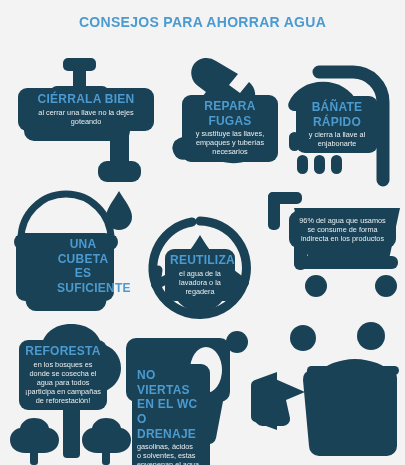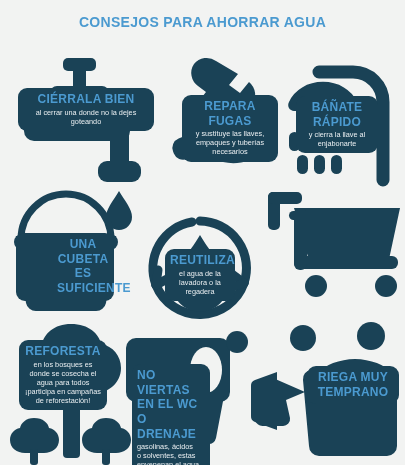--- a/index.html
+++ b/index.html
@@ -90,21 +90,21 @@
         <rect x="28" y="30" width="59" height="18" rx="7"></rect>
         <rect x="2" y="44" width="106" height="41" rx="10"></rect>
         <rect x="88" y="75" width="19" height="44"></rect>
         <rect x="76" y="105" width="43" height="21" rx="9"></rect>
         <path d="M98 132 C92 142 85 150 85 158 a13 13 0 0 0 26 0 c0-8-7-16-13-26 z" transform="translate(-1,3)"></path>
       </g>
     </svg>
   </div>
   <div class="tip" id="tip-cierrala">
     <span class="head">CIÉRRALA BIEN</span>
-    <span class="body">al cerrar una donde no la dejes
+    <span class="body">al cerrar una llave no la dejes
 goteando</span>
   </div>
 
   <div class="icon" style="left:168px; top:58px;">
     <svg width="120" height="118" viewBox="0 0 120 118">
       <g fill="#1a4256">
 
         <path d="M48 3 a16 16 0 0 0 -22 3 a16 16 0 0 0 4 22 l8 6 l-11 14 l15 11 l11-14 l7 5 a16 16 0 0 0 21-26 l-9 11 l-11-8 l9-11 z"></path>
 
         <path d="M30 48 c-4 -6 4 -12 11 -9 l30 12 c9 3 18 6 23 12 c7 9 6 25 -2 33 c-8 8 -24 11 -37 8 l-26 -7 c-9 -3 -13 -11 -11 -19 z"></path>
@@ -197,20 +197,23 @@
         <rect x="44" y="70" width="104" height="13" rx="6"></rect>
 
         <rect x="44" y="22" width="13" height="62" rx="6"></rect>
 
         <circle cx="66" cy="100" r="11"></circle>
         <circle cx="136" cy="100" r="11"></circle>
       </g>
     </svg>
   </div>
   <div class="tip" id="tip-consume">
+    <span class="body">96% del agua que usamos
+se consume de forma
+indirecta en los productos</span>
   </div>
 
   <div class="icon" style="left:10px; top:322px;">
     <svg width="122" height="143" viewBox="0 0 122 143">
       <g fill="#1a4256">
 
         <path d="M61 2 c18 0 28 10 30 20 c12 2 20 12 20 24 c0 16 -14 26 -30 26 L42 72 c-16 0 -30 -10 -30 -26 c0 -12 8 -22 20 -24 c2 -10 12 -20 29 -20 z"></path>
 
         <rect x="53" y="66" width="17" height="70" rx="4"></rect>
 
@@ -264,17 +267,15 @@
 
         <path d="M2 50 L24 42 L24 100 L2 92 a6 6 0 0 1 -4 -6 L-2 56 a6 6 0 0 1 4 -6 z"></path>
 
         <circle cx="-16" cy="12" r="11" transform="translate(0,0)"></circle>
         <circle cx="50" cy="8" r="13"></circle>
         <circle cx="118" cy="6" r="14"></circle>
       </g>
     </svg>
   </div>
   <div class="tip" id="tip-riega">
-    <span class="head">RIEGA MUY
-TEMPRANO</span>
   </div>
 
 </div>
 
 </body></html>

